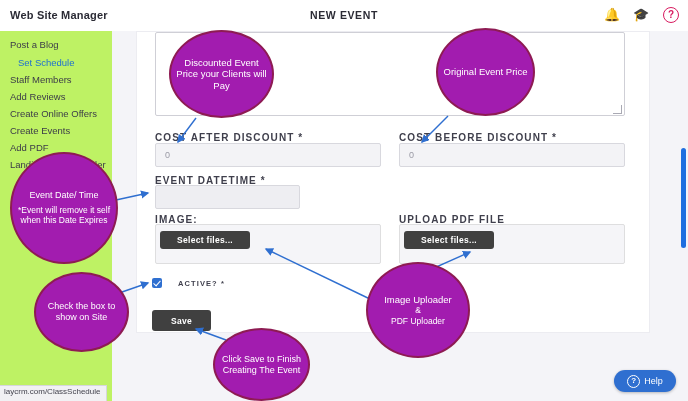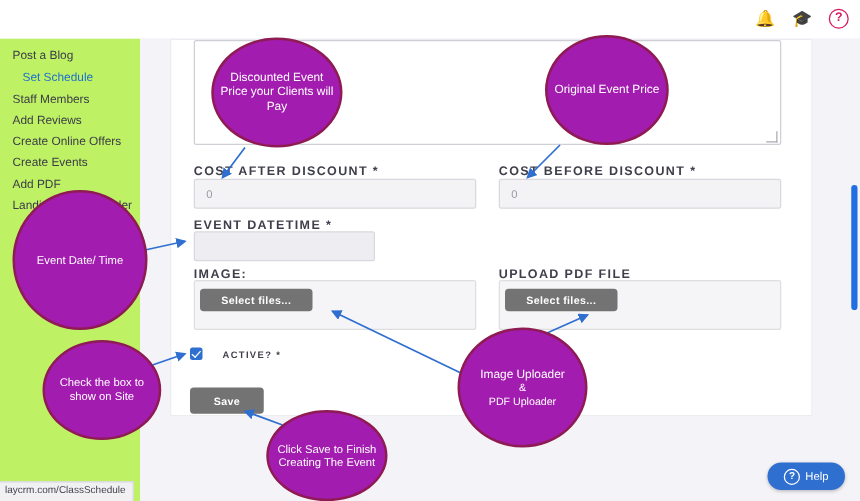--- a/index.html
+++ b/index.html
@@ -63,21 +63,21 @@
     position:absolute;height:22px;border:1px solid #d8d8de;background:#f3f3f6;
     border-radius:2px;
   }
   .finput .ph{
     position:absolute;left:9px;top:6px;font-size:9px;color:#9a9aa5;
   }
   .filebox{
     position:absolute;height:38px;border:1px solid #dededf;background:#f5f5f8;border-radius:2px;
   }
   .btn-blue{
-    position:absolute;background:#737373;color:#ffffff;border:none;border-radius:3px;
+    position:absolute;background:#404040;color:#ffffff;border:none;border-radius:3px;
     font-size:8.5px;font-weight:bold;letter-spacing:.3px;text-align:center;
     font-family:"Liberation Sans",sans-serif;cursor:pointer;
   }
   .checkrow{position:absolute;left:152px;top:278px;display:flex;align-items:center;gap:16px;}
   .cbx{
     width:10px;height:10px;background:#2f6fd0;border-radius:2px;position:relative;
   }
   .cbx:after{
     content:"";position:absolute;left:3px;top:1px;width:3px;height:6px;
     border-right:1.6px solid #fff;border-bottom:1.6px solid #fff;transform:rotate(42deg);
@@ -112,20 +112,22 @@
     box-sizing:border-box;padding:4px;
   }
   .ann.small{font-size:9px;}
   .ann-sub{font-size:8.5px;display:block;}
   svg.arrows{position:absolute;left:0;top:0;width:688px;height:401px;pointer-events:none;}
 </style>
 </head>
 <body>
 
 <div class="topbar">
+  <div class="brand">Web Site Manager</div>
+  <div class="page-title">NEW EVENT</div>
   <div class="topicons">
     <span class="bell">🔔</span>
     <span class="cap">🎓</span>
     <span class="helpq">?</span>
   </div>
 </div>
 
 <div class="sidenav">
   <div class="nav-item" style="top:8px">Post a Blog</div>
   <div class="nav-item sub" style="top:26px">Set Schedule</div>
@@ -200,20 +202,21 @@
 
 <div class="ann" style="left:169px;top:30px;width:105px;height:88px">Discounted Event Price your Clients will Pay</div>
 
 <div class="ann" style="left:436px;top:28px;width:99px;height:88px">
   <span>Original Event Price</span>
 </div>
 
 <div class="ann small" style="left:10px;top:152px;width:108px;height:112px">
   <span>
     <span>Event Date/ Time</span>
+    <span class="ann-sub" style="margin-top:4px">*Event will remove it self when this Date Expires</span>
   </span>
 </div>
 
 <div class="ann small" style="left:34px;top:272px;width:95px;height:80px">Check the box to show on Site</div>
 
 <div class="ann" style="left:366px;top:262px;width:104px;height:96px">
   <span>
     <span>Image Uploader</span>
     <span class="ann-sub">&amp;</span>
     <span class="ann-sub">PDF Uploader</span>

